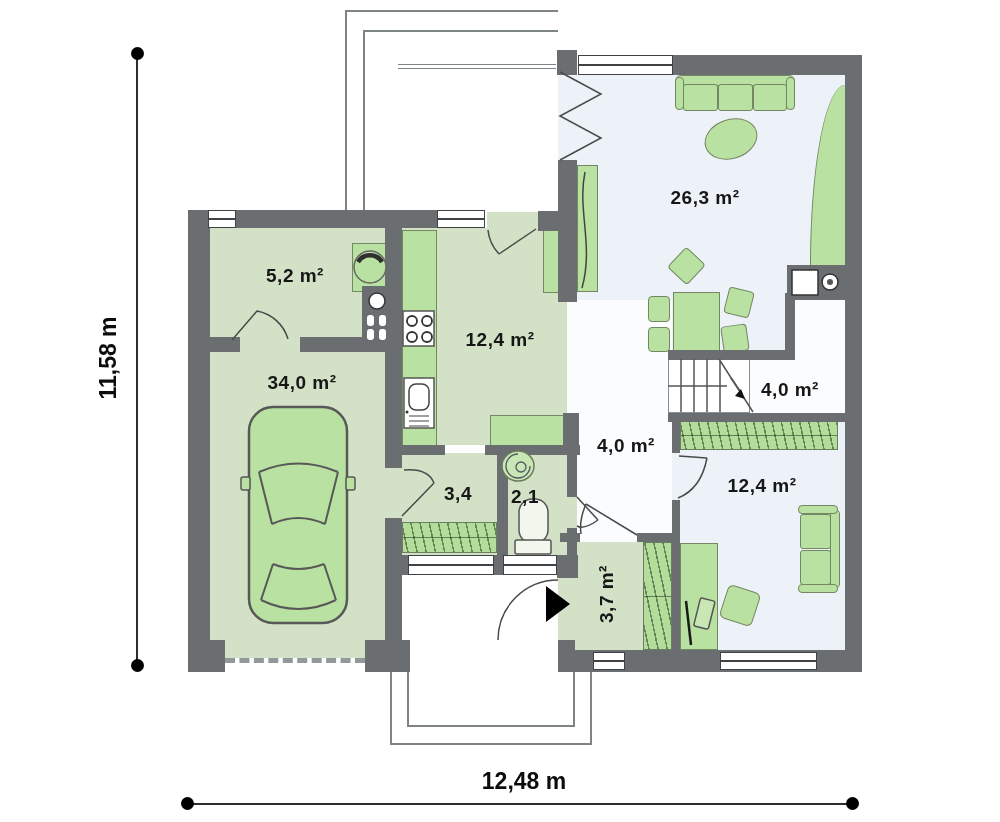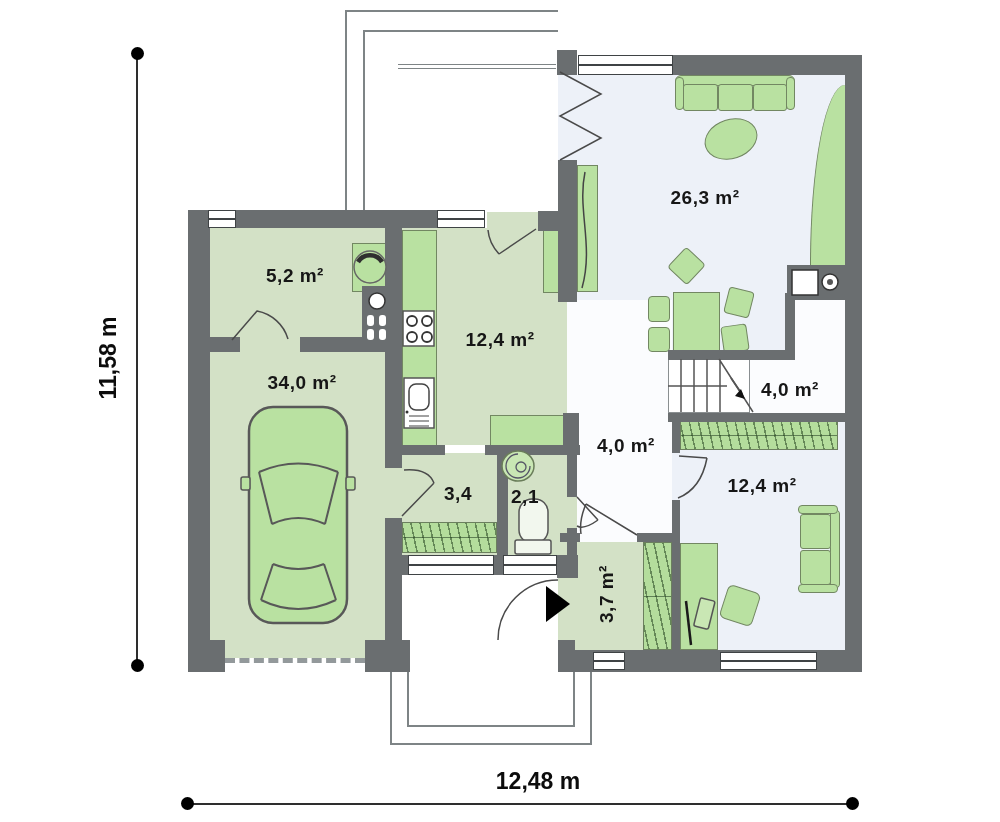--- a/index.html
+++ b/index.html
@@ -260,15 +260,15 @@
   <div class="lab" style="left:762px;top:486px;">12,4 m²</div>
 
   <div class="abs dln" style="left:136px;top:54px;width:2px;height:612px;"></div>
   <div class="abs dot" style="left:131px;top:47px;"></div>
   <div class="abs dot" style="left:131px;top:659px;"></div>
   <div class="dim rot" style="left:108px;top:358px;">11,58 m</div>
 
   <div class="abs dln" style="left:187px;top:803px;width:665px;height:2px;"></div>
   <div class="abs dot" style="left:181px;top:797px;"></div>
   <div class="abs dot" style="left:846px;top:797px;"></div>
-  <div class="dim" style="left:538px;top:781px;">12,48 m</div>
+  <div class="dim" style="left:524px;top:781px;">12,48 m</div>
 
 </div>
 
 </body></html>

